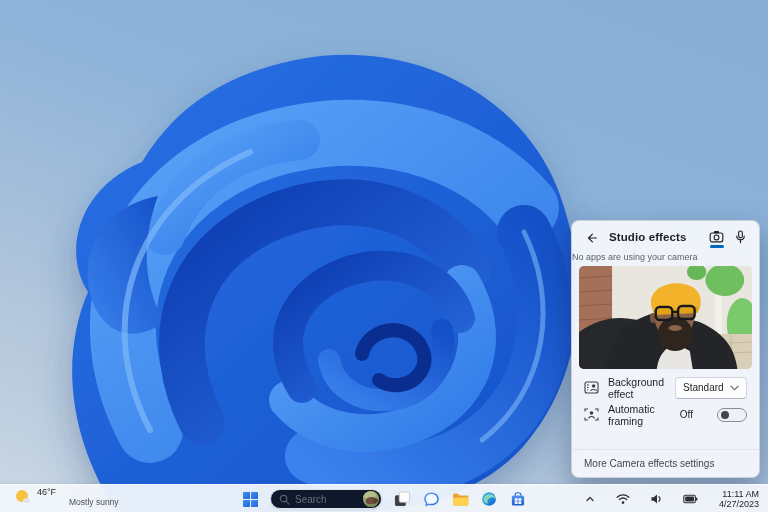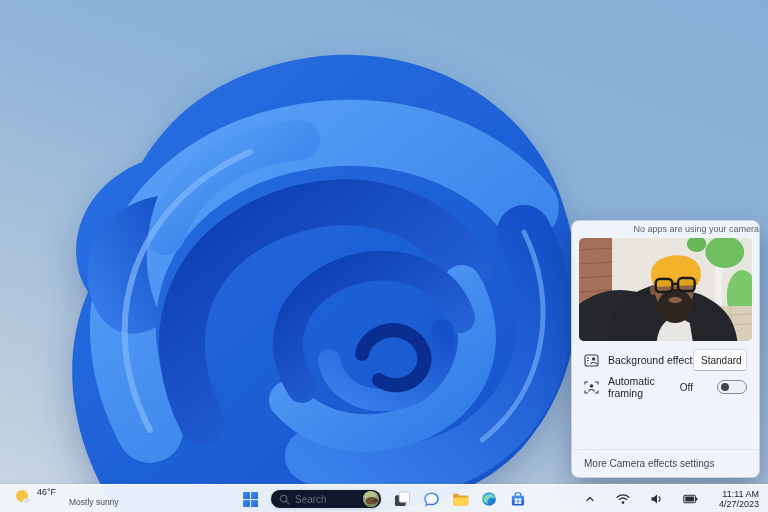--- a/index.html
+++ b/index.html
@@ -21,29 +21,29 @@
     box-shadow:0 12px 30px rgba(18,38,76,0.38);
     display:flex; flex-direction:column;
     color:#1d1f23;
   }
   .panel-header { display:flex; align-items:flex-start; padding:9px 12px 0 12px; gap:9px; }
   .back-btn { width:16px; height:16px; display:flex; align-items:center; justify-content:center; cursor:pointer; }
   .panel-title { flex:1; font-size:11.5px; font-weight:bold; line-height:15px; letter-spacing:.1px; }
   .tab { display:flex; flex-direction:column; align-items:center; gap:2px; cursor:pointer; }
   .tab .underline { width:14px; height:2.5px; border-radius:2px; background:transparent; }
   .tab.selected .underline { background:#0067c0; }
-  .panel-status { text-align:right; font-size:9px; color:#5a5f6a; margin-top:3px; }
+  .panel-status { text-align:left; font-size:9px; color:#5a5f6a; margin-top:3px; }
   .preview { margin:4px 7px 8px 7px; height:103px; border-radius:5px; overflow:hidden; background:#d8d4cc; }
   .preview svg { display:block; width:100%; height:100%; }
   .rows { padding:0 12px; }
   .row { display:flex; align-items:center; height:22px; margin-bottom:5px; }
   .row-icon { width:15px; height:15px; margin-right:9px; flex:none; }
   .row-label { flex:1; font-size:10.5px; color:#1d1f23; }
   .dropdown {
-    width:54px; height:22px; background:#fdfdfe;
+    width:72px; height:22px; background:#fdfdfe;
     border:1px solid #d0d4dc; border-bottom-color:#aeb4bf; border-radius:4px;
     display:flex; align-items:center; justify-content:space-between;
     padding:0 7px; font-size:10px; cursor:pointer;
   }
   .toggle-wrap { display:flex; align-items:center; gap:24px; }
   .toggle-state { font-size:10px; color:#1d1f23; }
   .toggle {
     width:30px; height:14px; border:1px solid #878c96; border-radius:8px;
     background:#eef0f4; position:relative; cursor:pointer;
   }
@@ -127,20 +127,44 @@
       <path stroke="url(#gA)" stroke-width="38" d="M 462,284 C 490,332 480,392 422,420 C 372,444 318,434 288,400"></path>
       <path stroke="url(#gD)" stroke-width="30" d="M 302,388 C 272,340 292,292 346,272 C 398,254 448,276 460,318"></path>
       <path stroke="url(#gB)" stroke-width="22" d="M 442,330 C 448,364 430,392 396,399 C 362,405 334,388 329,360"></path>
       <path stroke="#0a2e8f" stroke-width="14" d="M 362,354 C 366,336 386,326 404,332 C 422,339 430,358 420,373 C 411,386 392,389 379,380"></path>
       <path stroke="#7db8fa" stroke-width="6" opacity="0.7" d="M 150,430 C 95,325 130,205 250,152"></path>
       <path stroke="#7db8fa" stroke-width="5" opacity="0.6" d="M 524,232 C 558,300 548,390 482,440"></path>
     </g>
   </svg>
 
   <div class="panel">
+    <div class="panel-header">
+      <div class="back-btn">
+        <svg width="14" height="14" viewBox="0 0 16 16">
+          <path d="M8.5,3.5 L4,8 L8.5,12.5 M4,8 L13,8" stroke="#1d1f23" stroke-width="1.3" fill="none" stroke-linecap="round" stroke-linejoin="round"></path>
+        </svg>
+      </div>
+      <div class="panel-title">Studio effects</div>
+      <div class="tab selected">
+        <svg width="15" height="13" viewBox="0 0 16 14">
+          <rect x="1.2" y="3.2" width="13.6" height="9.6" rx="2.2" fill="none" stroke="#1d1f23" stroke-width="1.2"></rect>
+          <rect x="5.2" y="1" width="5.6" height="2.4" rx="1.1" fill="#1d1f23"></rect>
+          <circle cx="8" cy="8" r="2.6" fill="none" stroke="#1d1f23" stroke-width="1.2"></circle>
+        </svg>
+        <div class="underline"></div>
+      </div>
+      <div class="tab">
+        <svg width="13" height="14" viewBox="0 0 14 15">
+          <rect x="5" y="1" width="4" height="7.5" rx="2" fill="none" stroke="#1d1f23" stroke-width="1.2"></rect>
+          <path d="M3,6.5 C3,12 11,12 11,6.5" fill="none" stroke="#1d1f23" stroke-width="1.2" stroke-linecap="round"></path>
+          <line x1="7" y1="11.3" x2="7" y2="13.6" stroke="#1d1f23" stroke-width="1.2" stroke-linecap="round"></line>
+        </svg>
+        <div class="underline"></div>
+      </div>
+    </div>
 
     <div class="panel-status">No apps are using your camera</div>
 
     <div class="preview">
       <svg viewBox="0 0 178 103" preserveAspectRatio="none">
         <rect width="178" height="103" fill="#e9e6e0"></rect>
         <rect x="0" y="0" width="34" height="103" fill="#a5705a"></rect>
         <g stroke="#8f5a46" stroke-width="1">
           <line x1="0" y1="12" x2="34" y2="10"></line>
             <line x1="0" y1="26" x2="34" y2="24"></line>

